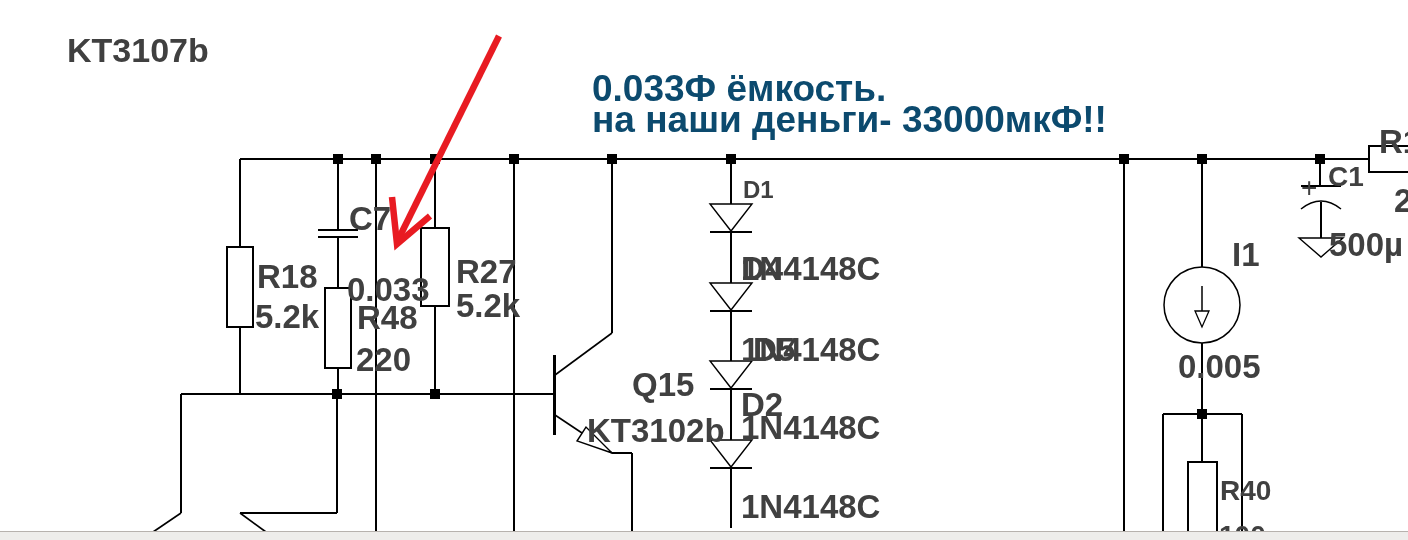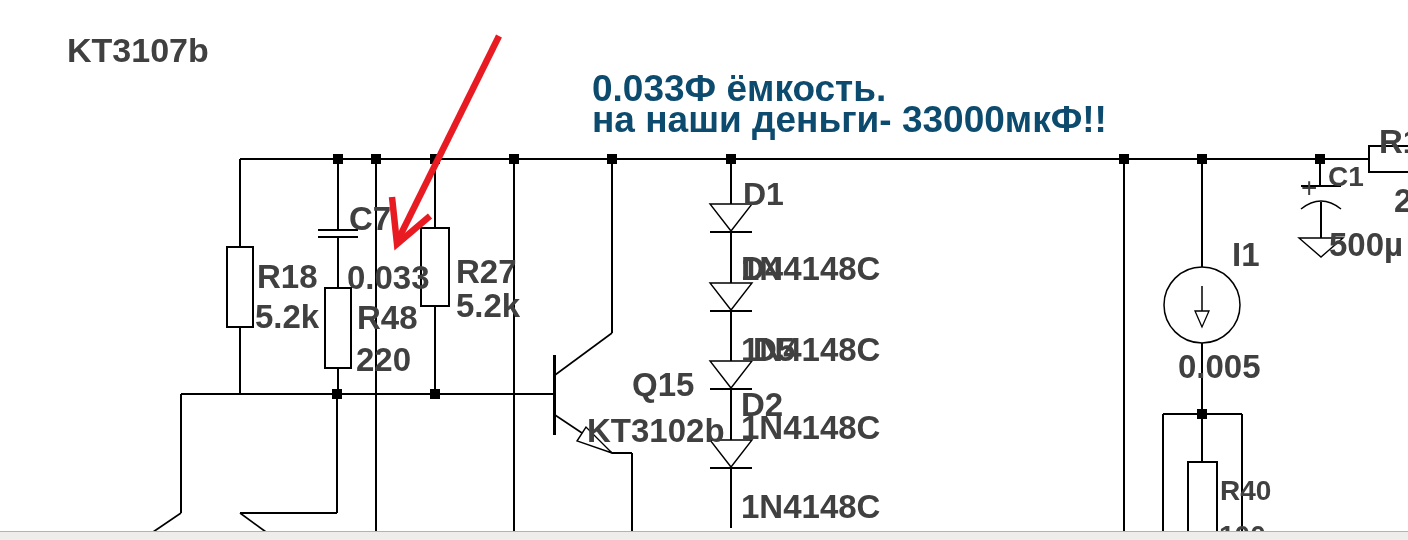--- a/index.html
+++ b/index.html
@@ -6,21 +6,21 @@
   #screen{
     position:relative;width:1408px;height:540px;overflow:hidden;
     background:#fff;font-family:"Liberation Sans","DejaVu Sans",sans-serif;
     cursor:default;
   }
   #wires-svg{position:absolute;left:0;top:0;}
   .lbl{
     position:absolute;font-weight:bold;font-size:33px;line-height:1;
     color:#404040;white-space:nowrap;margin-top:8px;
   }
-  .lbl.small{font-size:32px;}
+  .lbl.small{font-size:24px;}
   .lbl.mid{font-size:28px;}
   .lbl.big{font-size:34px;}
   .red{
     position:absolute;font-weight:bold;font-size:37px;line-height:1;
     color:#0c4a6e;white-space:nowrap;margin-top:44px;
   }
   .plus{font-weight:400;font-size:28px;}
   .hscroll-track{
     position:absolute;left:0;top:531px;width:1408px;height:9px;
     background:#eeedeb;border-top:1px solid #b7b2ae;box-sizing:border-box;
@@ -115,21 +115,21 @@
       <path d="M392,197 L397,244 L430,216"></path>
     </g>
   </svg>
 
   <div class="lbl big" style="left:67px;top:25px">KT3107b</div>
 
   <div class="lbl" style="left:257px;top:252px">R18</div>
   <div class="lbl" style="left:255px;top:292px">5.2k</div>
 
   <div class="lbl" style="left:349px;top:194px">C7</div>
-  <div class="lbl" style="left:347px;top:253px">0.033</div>
+  <div class="lbl" style="left:347px;top:265px">0.033</div>
 
   <div class="lbl" style="left:357px;top:293px">R48</div>
   <div class="lbl" style="left:356px;top:335px">220</div>
 
   <div class="lbl" style="left:456px;top:247px">R27</div>
   <div class="lbl" style="left:456px;top:281px">5.2k</div>
 
   <div class="lbl" style="left:632px;top:360px">Q15</div>
   <div class="lbl" style="left:587px;top:406px">KT3102b</div>
 

